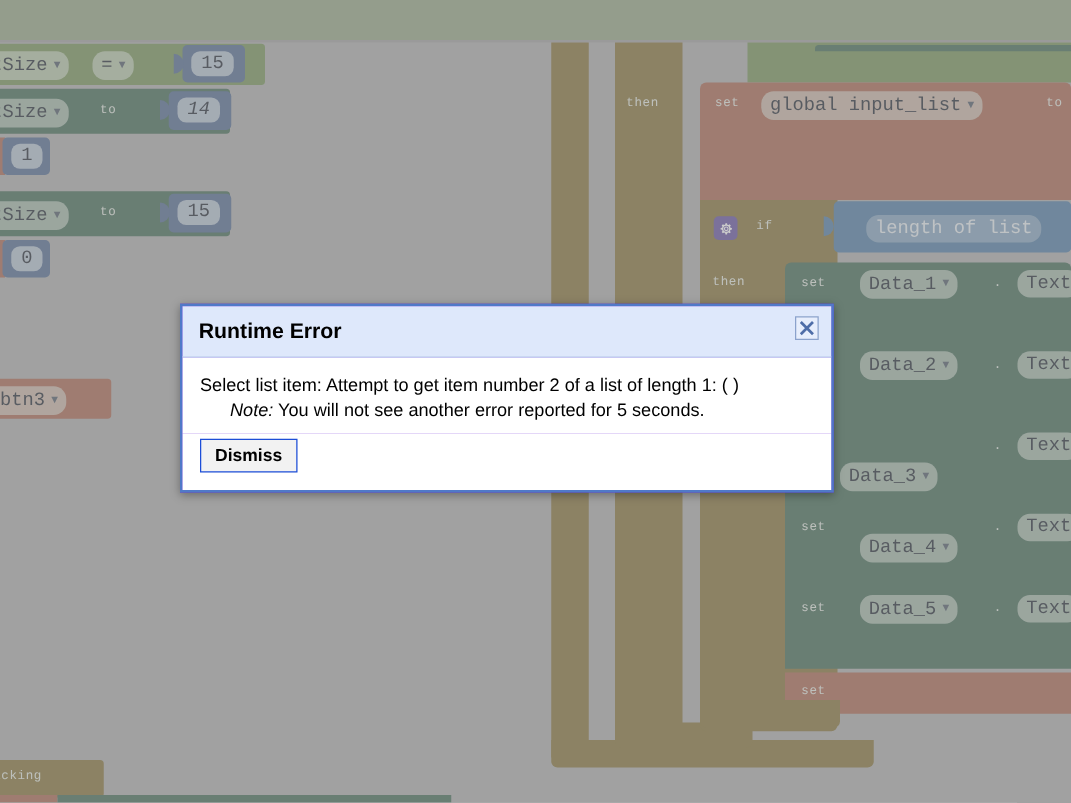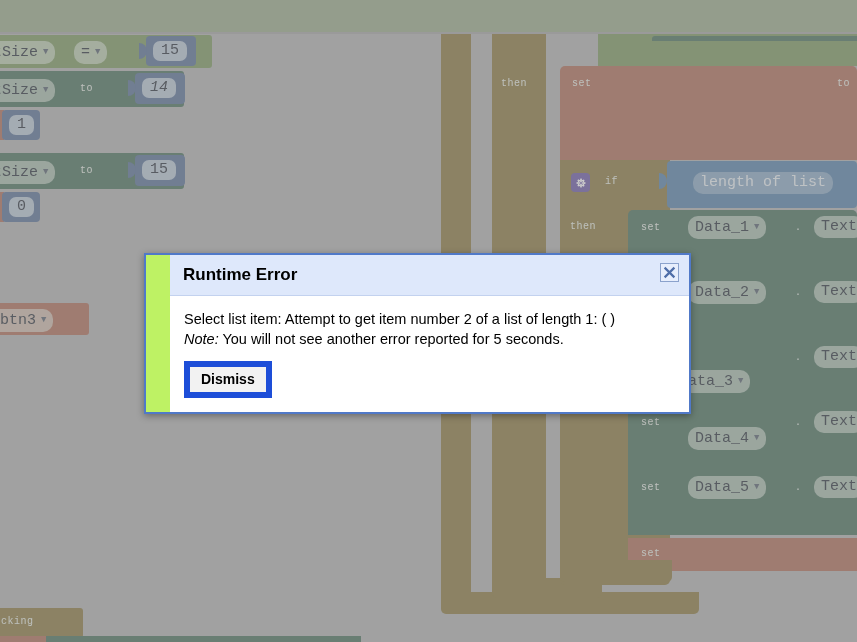--- a/index.html
+++ b/index.html
@@ -102,27 +102,26 @@
     position: absolute;
     inset: 0;
     background: rgba(140,140,140,0.45);
     pointer-events: none;
   }
 
   
   #dialog {
     position: absolute;
     left: 144px;
-    top: 253px;
+    top: 243px;
     width: 519px;
-    background: #bef264;
+    background: #6d28d9;
     border: 2px solid #5079c8;
     box-shadow: 0 2px 7px rgba(0,0,0,0.35);
     z-index: 50;
-    padding-left: 24px;
   }
   #dlg-header {
     background: #dee8fb;
     border-bottom: 1px solid #c3d2ef;
     padding: 9px 12px 10px 13px;
     position: relative;
     height: 21px;
   }
   #dlg-title {
     font-family: "Liberation Sans", sans-serif;
@@ -149,32 +148,32 @@
   #dlg-body {
     padding: 13px 13px 8px 14px;
     background: #fff;
   }
   .dlg-line {
     font-family: "Liberation Sans", sans-serif;
     font-size: 14.5px;
     color: #000;
     line-height: 20px;
   }
-  .dlg-note-label { font-style: italic; }
+  .dlg-note-label { font-style: italic; margin-left: 24px; }
   #dlg-footer {
     padding: 4px 13px 14px 14px;
     background: #fff;
   }
   #dismiss-btn {
     font-family: "Liberation Sans", sans-serif;
     font-size: 14px;
     font-weight: bold;
     color: #000;
     background: #f2f2f2;
-    border: 6px solid #1d4ed8;
+    border: 1px solid #1d4ed8;
     padding: 4px 11px 5px 11px;
     cursor: pointer;
   }
 </style>
 </head>
 <body>
 
 <div id="canvas">
 
   <div class="blk c-sage" style="left:0;top:0;width:857px;height:32px;"></div>
@@ -242,34 +241,37 @@
 
   <div class="blk c-gold" style="left:492px;top:34px;width:54px;height:558px;"></div>
   <div class="blk c-gold" style="left:492px;top:578px;width:110px;height:20px;border-radius:0 0 5px 5px;"></div>
   <span class="lbl" style="position:absolute;left:501px;top:74px;">then</span>
 
   <div class="blk c-green" style="left:598px;top:34px;width:259px;height:32px;"></div>
   <div class="blk c-greendk" style="left:652px;top:36px;width:205px;height:5px;border-radius:3px 0 0 0;"></div>
 
   <div class="blk c-salmon" style="left:560px;top:66px;width:297px;height:94px;border-radius:5px 5px 0 0;">
     <span class="lbl" style="position:absolute;left:12px;top:8px;">set</span>
+    <span class="field dark" style="position:absolute;left:49px;top:7px;">
+      <span>global input_list</span><span class="caret">▼</span>
+    </span>
     <span class="lbl" style="position:absolute;left:277px;top:8px;">to</span>
   </div>
 
   <div class="blk c-gold" style="left:560px;top:160px;width:110px;height:425px;border-radius:0 0 5px 5px;">
     <span class="gear" style="position:absolute;left:11px;top:13px;">
       <svg width="12" height="12" viewBox="0 0 24 24" aria-hidden="true">
         <path fill="#ffffff" d="M12 8.2a3.8 3.8 0 1 0 0 7.6 3.8 3.8 0 0 0 0-7.6zm0 5.8a2 2 0 1 1 0-4 2 2 0 0 1 0 4z"></path>
         <path fill="#ffffff" d="M21 13.3v-2.6l-2.3-.4a7 7 0 0 0-.7-1.7l1.3-1.9-1.9-1.9-1.9 1.3a7 7 0 0 0-1.7-.7L13.3 3h-2.6l-.4 2.3a7 7 0 0 0-1.7.7L6.7 4.7 4.7 6.7l1.3 1.9a7 7 0 0 0-.7 1.7L3 10.7v2.6l2.3.4a7 7 0 0 0 .7 1.7l-1.3 1.9 1.9 1.9 1.9-1.3a7 7 0 0 0 1.7.7l.5 2.4h2.6l.4-2.3a7 7 0 0 0 1.7-.7l1.9 1.3 1.9-1.9-1.3-1.9a7 7 0 0 0 .7-1.7l2.4-.5zm-9 3.4a4.7 4.7 0 1 1 0-9.4 4.7 4.7 0 0 1 0 9.4z"></path>
       </svg>
     </span>
     <span class="lbl" style="position:absolute;left:45px;top:12px;">if</span>
   </div>
 
-  <div class="blk c-blue" style="left:667px;top:161px;width:190px;height:47px;border-radius:4px;">
+  <div class="blk c-blue" style="left:667px;top:161px;width:190px;height:41px;border-radius:4px;">
     <span class="field" style="position:absolute;left:26px;top:11px;background:rgba(225,235,240,0.38);color:#e8eef2;">
       <span>length of list</span>
     </span>
   </div>
   <div class="plug c-blue" style="left:659px;top:173px;"></div>
 
   <span class="lbl" style="position:absolute;left:570px;top:217px;">then</span>
 
   <div class="blk c-greendk" style="left:628px;top:210px;width:229px;height:325px;border-radius:5px 5px 0 0;">
     <div style="position:absolute;left:0;top:0;width:229px;height:65px;">

